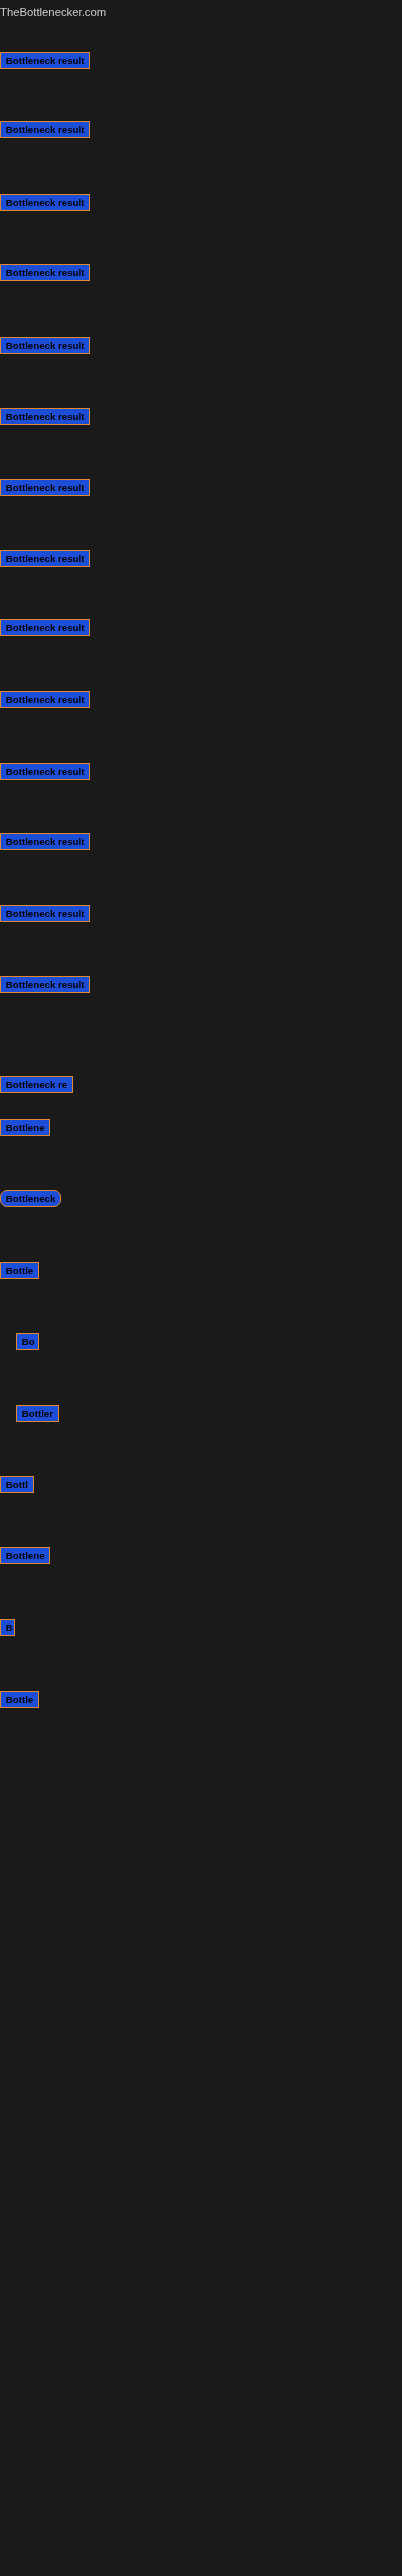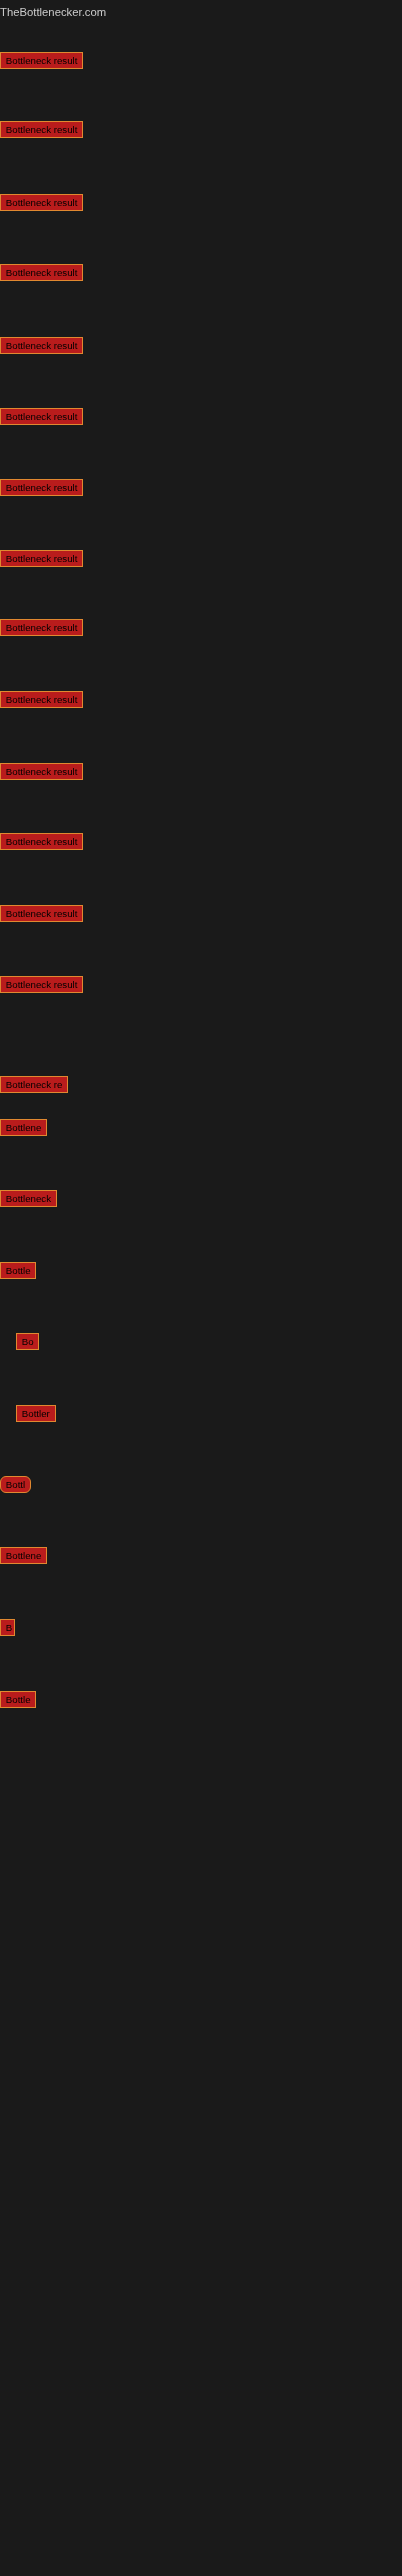--- a/index.html
+++ b/index.html
@@ -23,24 +23,24 @@
       padding: 6.4px 0 3.2px 0;
       font-weight: normal;
     }
 
     .bottleneck-item {
       position: absolute;
       left: 0;
     }
 
     .bottleneck-badge {
-      background-color: #b91c1c;
+      background-color: #1d4ed8;
       color: #000000;
       font-size: 9.7px;
-      font-weight: normal;
+      font-weight: bold;
       padding: 2.4px 4.8px;
       border: 0.8px solid #e08830;
       white-space: nowrap;
       overflow: hidden;
       display: inline-block;
     }
   </style>
 </head>
 <body>
 
@@ -56,22 +56,22 @@
     <div class="bottleneck-item" style="top: 457px; left: 0px;"><span class="bottleneck-badge" style="max-width: 130px;">Bottleneck result</span></div>
     <div class="bottleneck-item" style="top: 528px; left: 0px;"><span class="bottleneck-badge" style="max-width: 131px;">Bottleneck result</span></div>
     <div class="bottleneck-item" style="top: 597px; left: 0px;"><span class="bottleneck-badge" style="max-width: 128px;">Bottleneck result</span></div>
     <div class="bottleneck-item" style="top: 669px; left: 0px;"><span class="bottleneck-badge" style="max-width: 127px;">Bottleneck result</span></div>
     <div class="bottleneck-item" style="top: 741px; left: 0px;"><span class="bottleneck-badge" style="max-width: 125px;">Bottleneck result</span></div>
     <div class="bottleneck-item" style="top: 811px; left: 0px;"><span class="bottleneck-badge" style="max-width: 122px;">Bottleneck result</span></div>
     <div class="bottleneck-item" style="top: 883px; left: 0px;"><span class="bottleneck-badge" style="max-width: 119px;">Bottleneck result</span></div>
     <div class="bottleneck-item" style="top: 954px; left: 0px;"><span class="bottleneck-badge" style="max-width: 116px;">Bottleneck result</span></div>
     <div class="bottleneck-item" style="top: 1026px; left: 0px; margin-top: 28px;"><span class="bottleneck-badge" style="max-width: 81px;">Bottleneck re</span></div>
     <div class="bottleneck-item" style="top: 1097px; left: 0px;"><span class="bottleneck-badge" style="max-width: 60px;">Bottlene</span></div>
-    <div class="bottleneck-item" style="top: 1168px; left: 0px;"><span class="bottleneck-badge" style="max-width: 64px;">Bottleneck</span></div>
+    <div class="bottleneck-item" style="top: 1168px; left: 0px;"><span class="bottleneck-badge" style="max-width: 64px; border-radius: 7px;">Bottleneck</span></div>
     <div class="bottleneck-item" style="top: 1240px; left: 0px;"><span class="bottleneck-badge" style="max-width: 48px;">Bottle</span></div>
     <div class="bottleneck-item" style="top: 1311px; left: 16px;"><span class="bottleneck-badge" style="max-width: 22.5px;">Bo</span></div>
     <div class="bottleneck-item" style="top: 1383px; left: 16px;"><span class="bottleneck-badge" style="max-width: 44px;">Bottler</span></div>
-    <div class="bottleneck-item" style="top: 1454px; left: 0px;"><span class="bottleneck-badge" style="max-width: 36px; border-radius: 6px;">Bottl</span></div>
+    <div class="bottleneck-item" style="top: 1454px; left: 0px;"><span class="bottleneck-badge" style="max-width: 36px;">Bottl</span></div>
     <div class="bottleneck-item" style="top: 1525px; left: 0px;"><span class="bottleneck-badge" style="max-width: 58px;">Bottlene</span></div>
     <div class="bottleneck-item" style="top: 1597px; left: 0px;"><span class="bottleneck-badge" style="max-width: 14.5px;">B</span></div>
     <div class="bottleneck-item" style="top: 1669px; left: 0px;"><span class="bottleneck-badge" style="max-width: 44px;">Bottle</span></div>
   </div>
 
 
 </body></html>

